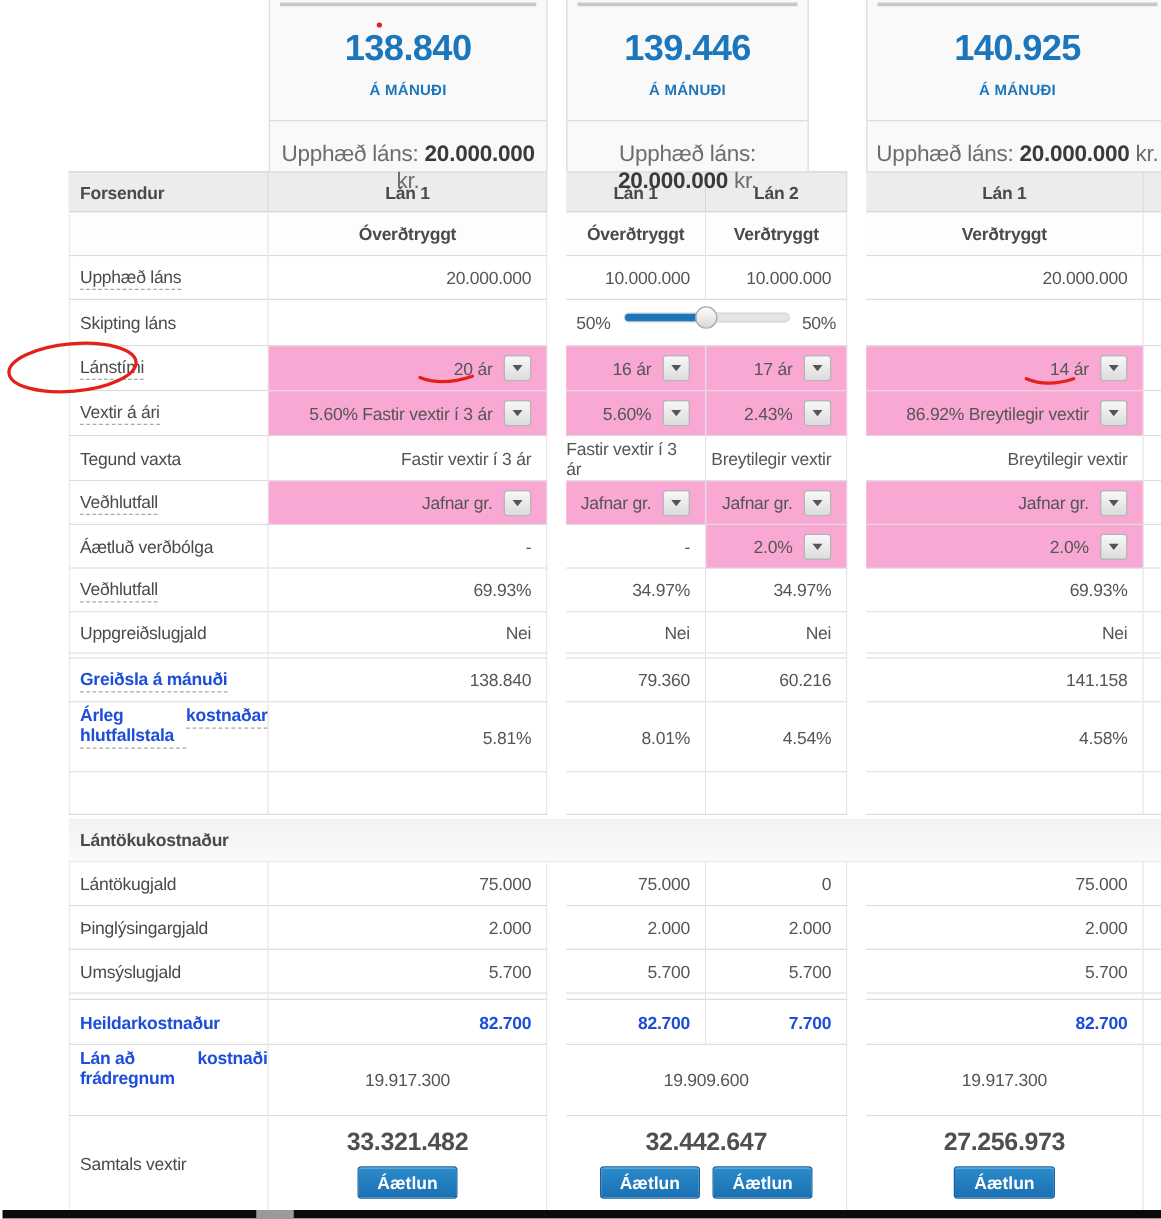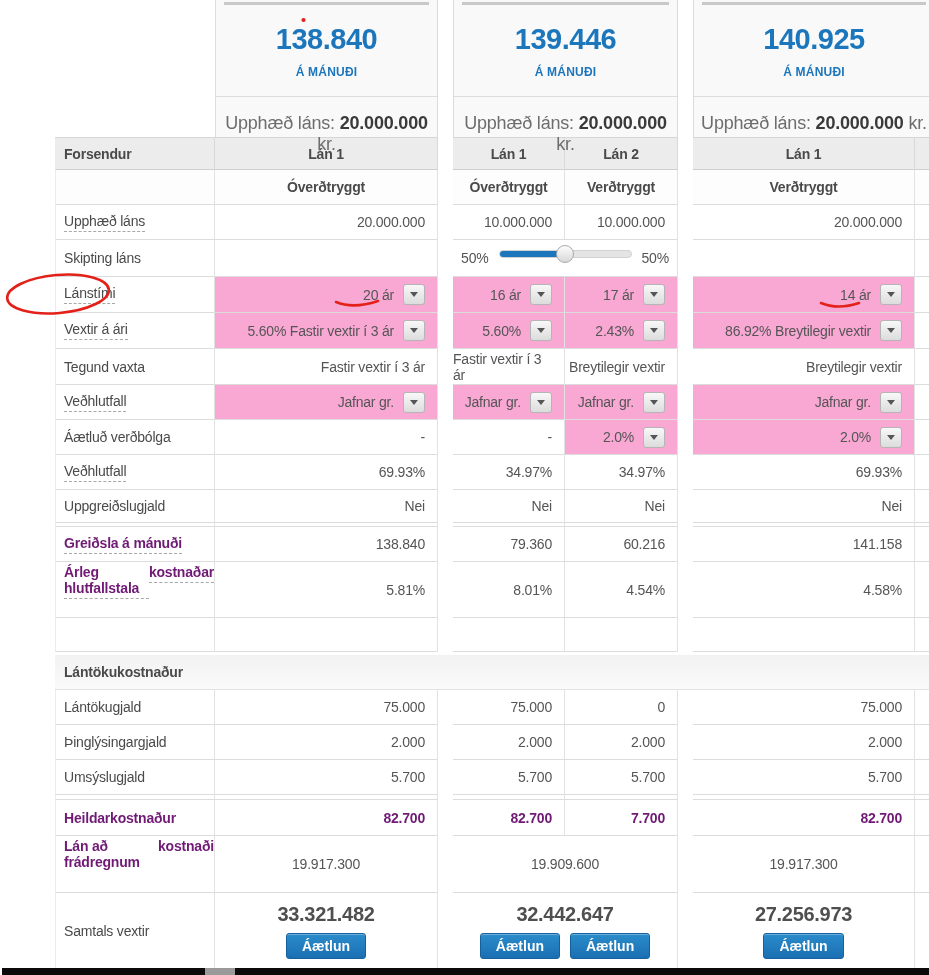--- a/index.html
+++ b/index.html
@@ -23,21 +23,21 @@
   .ca{width:223px;}
   .cb1{width:112px;}
   .cb2{width:113px;}
   .cbm{width:225px;}
   .cc{width:222px;}
   .cn{width:20px;}
   .cg{width:15px;background:#fff;}
   .val{justify-content:flex-end;padding-right:12px;}
   .ctr{justify-content:center;padding:0;}
   .blue{background:#f9a8d4;text-align:right;}
-  .bold{font-weight:bold;color:#701a75;}
+  .bold{font-weight:bold;color:#1d4ed8;}
   .dashed{border-bottom:1px dashed #a8a8a8;padding-bottom:2px;}
   .two-line{flex-direction:row;align-items:flex-start;justify-content:center;}
   .two-line span{display:block;margin:2px 0;}
 
   .h33{height:33px}.h34{height:34px}.h35{height:35px}.h36{height:36px}.h37{height:37px}
   .h56{height:56px}.h57{height:57px}.h76{height:76px}.h4{height:4px}.h5{height:5px}.h3{height:3px}
 
   
   .hdr .cell{background:#ececec;border-top:1px solid #d6d6d6;border-bottom:1px solid #cfcfcf;border-right:1px solid #d9d9d9;font-weight:bold;color:#4a4a4a;}
   .hdr .cg{background:#fff;border:none;}
@@ -82,21 +82,21 @@
       <div class="card-topline"></div>
       <div class="card-amount">138.840</div>
       <div class="card-per">Á MÁNUÐI</div>
       <div class="card-divider"></div>
       <div class="card-loan">
         <span>Upphæð láns:</span>
         <b>20.000.000</b>
         <span>kr.</span>
       </div>
     </div>
-    <div class="card" style="left:428px;width:225px;">
+    <div class="card" style="left:428px;width:194px;">
       <div class="card-topline"></div>
       <div class="card-amount">139.446</div>
       <div class="card-per">Á MÁNUÐI</div>
       <div class="card-divider"></div>
       <div class="card-loan">
         <span>Upphæð láns:</span>
         <b>20.000.000</b>
         <span>kr.</span>
       </div>
     </div>

